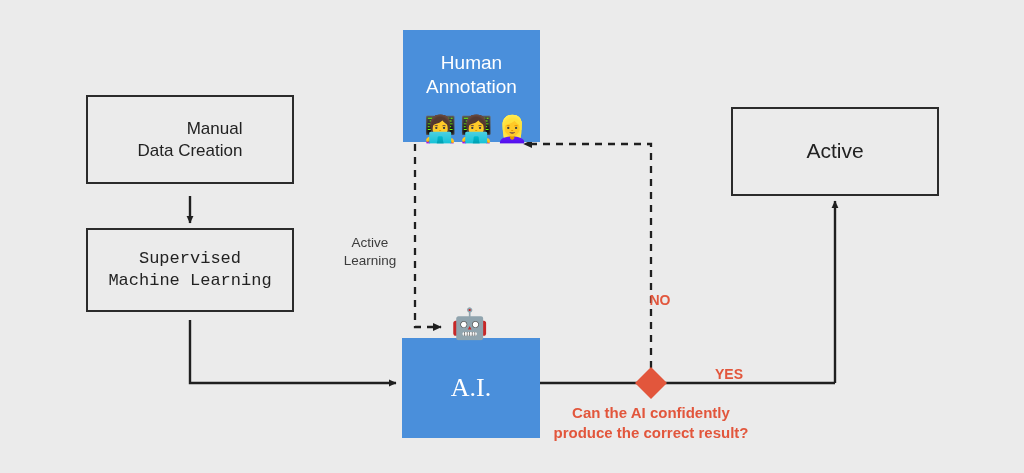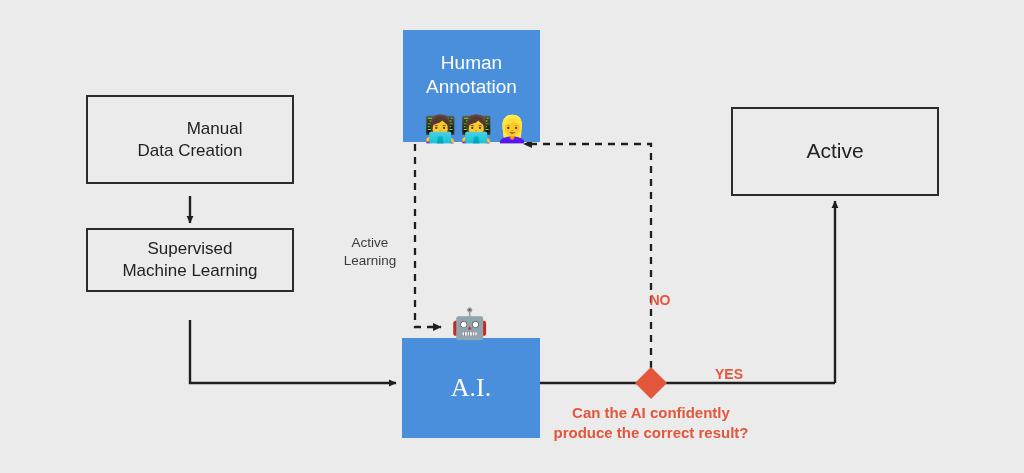--- a/index.html
+++ b/index.html
@@ -43,21 +43,21 @@
     border: 2px solid #2b2b2b;
     color: #222222;
     font-size: 17px;
   }
   .node-blue {
     background: #4a8fdb;
     color: #ffffff;
   }
 
   #node-manual      { left: 86px;  top: 95px; width: 208px; height: 89px; text-align: right; }
-  #node-supervised  { left: 86px;  top: 228px; width: 208px; height: 64px; }
+  #node-supervised  { left: 86px;  top: 228px; width: 208px; height: 84px; font-family: Liberation Mono, monospace; }
   #node-output      { left: 731px; top: 107px; width: 208px; height: 89px;
                       font-size: 21px; }
   #node-human       { left: 403px; top: 30px;  width: 137px; height: 112px;
                       font-size: 19px; padding-bottom: 22px; }
   #node-ai          { left: 402px; top: 338px; width: 138px; height: 100px;
                       font-size: 26px;
                       font-family: Liberation Serif, serif; }
 
   
   .emoji-row {

